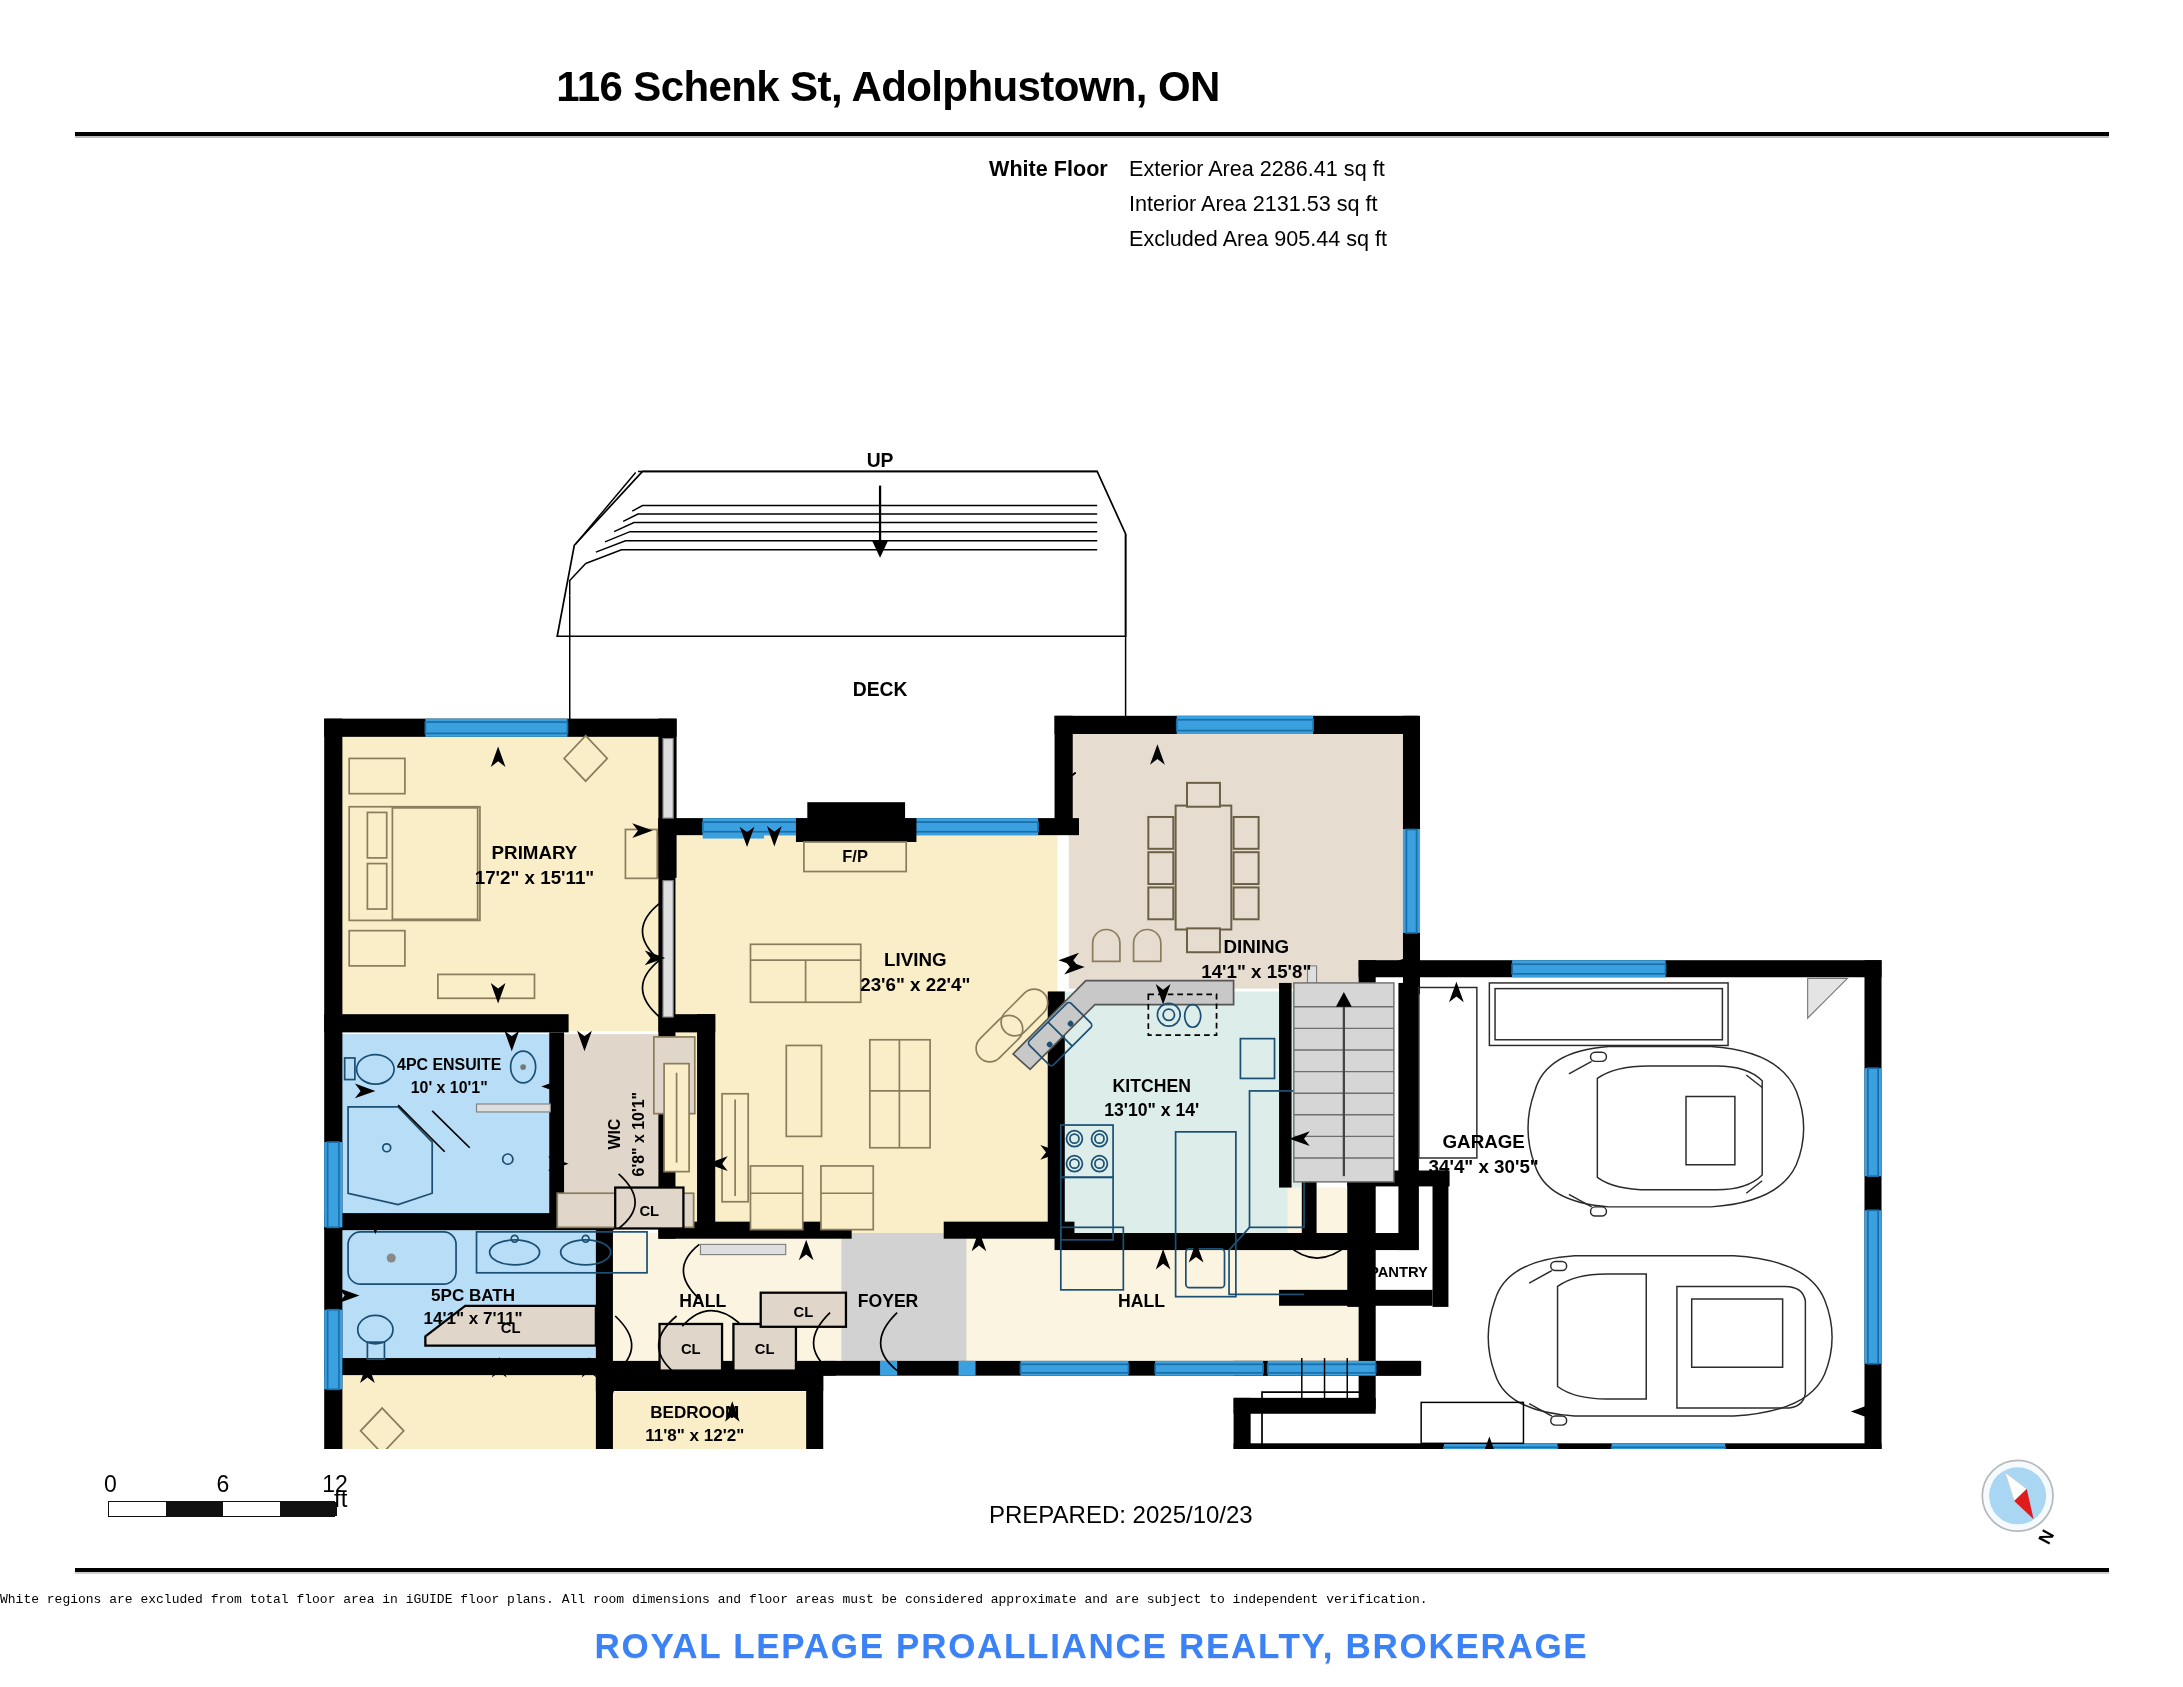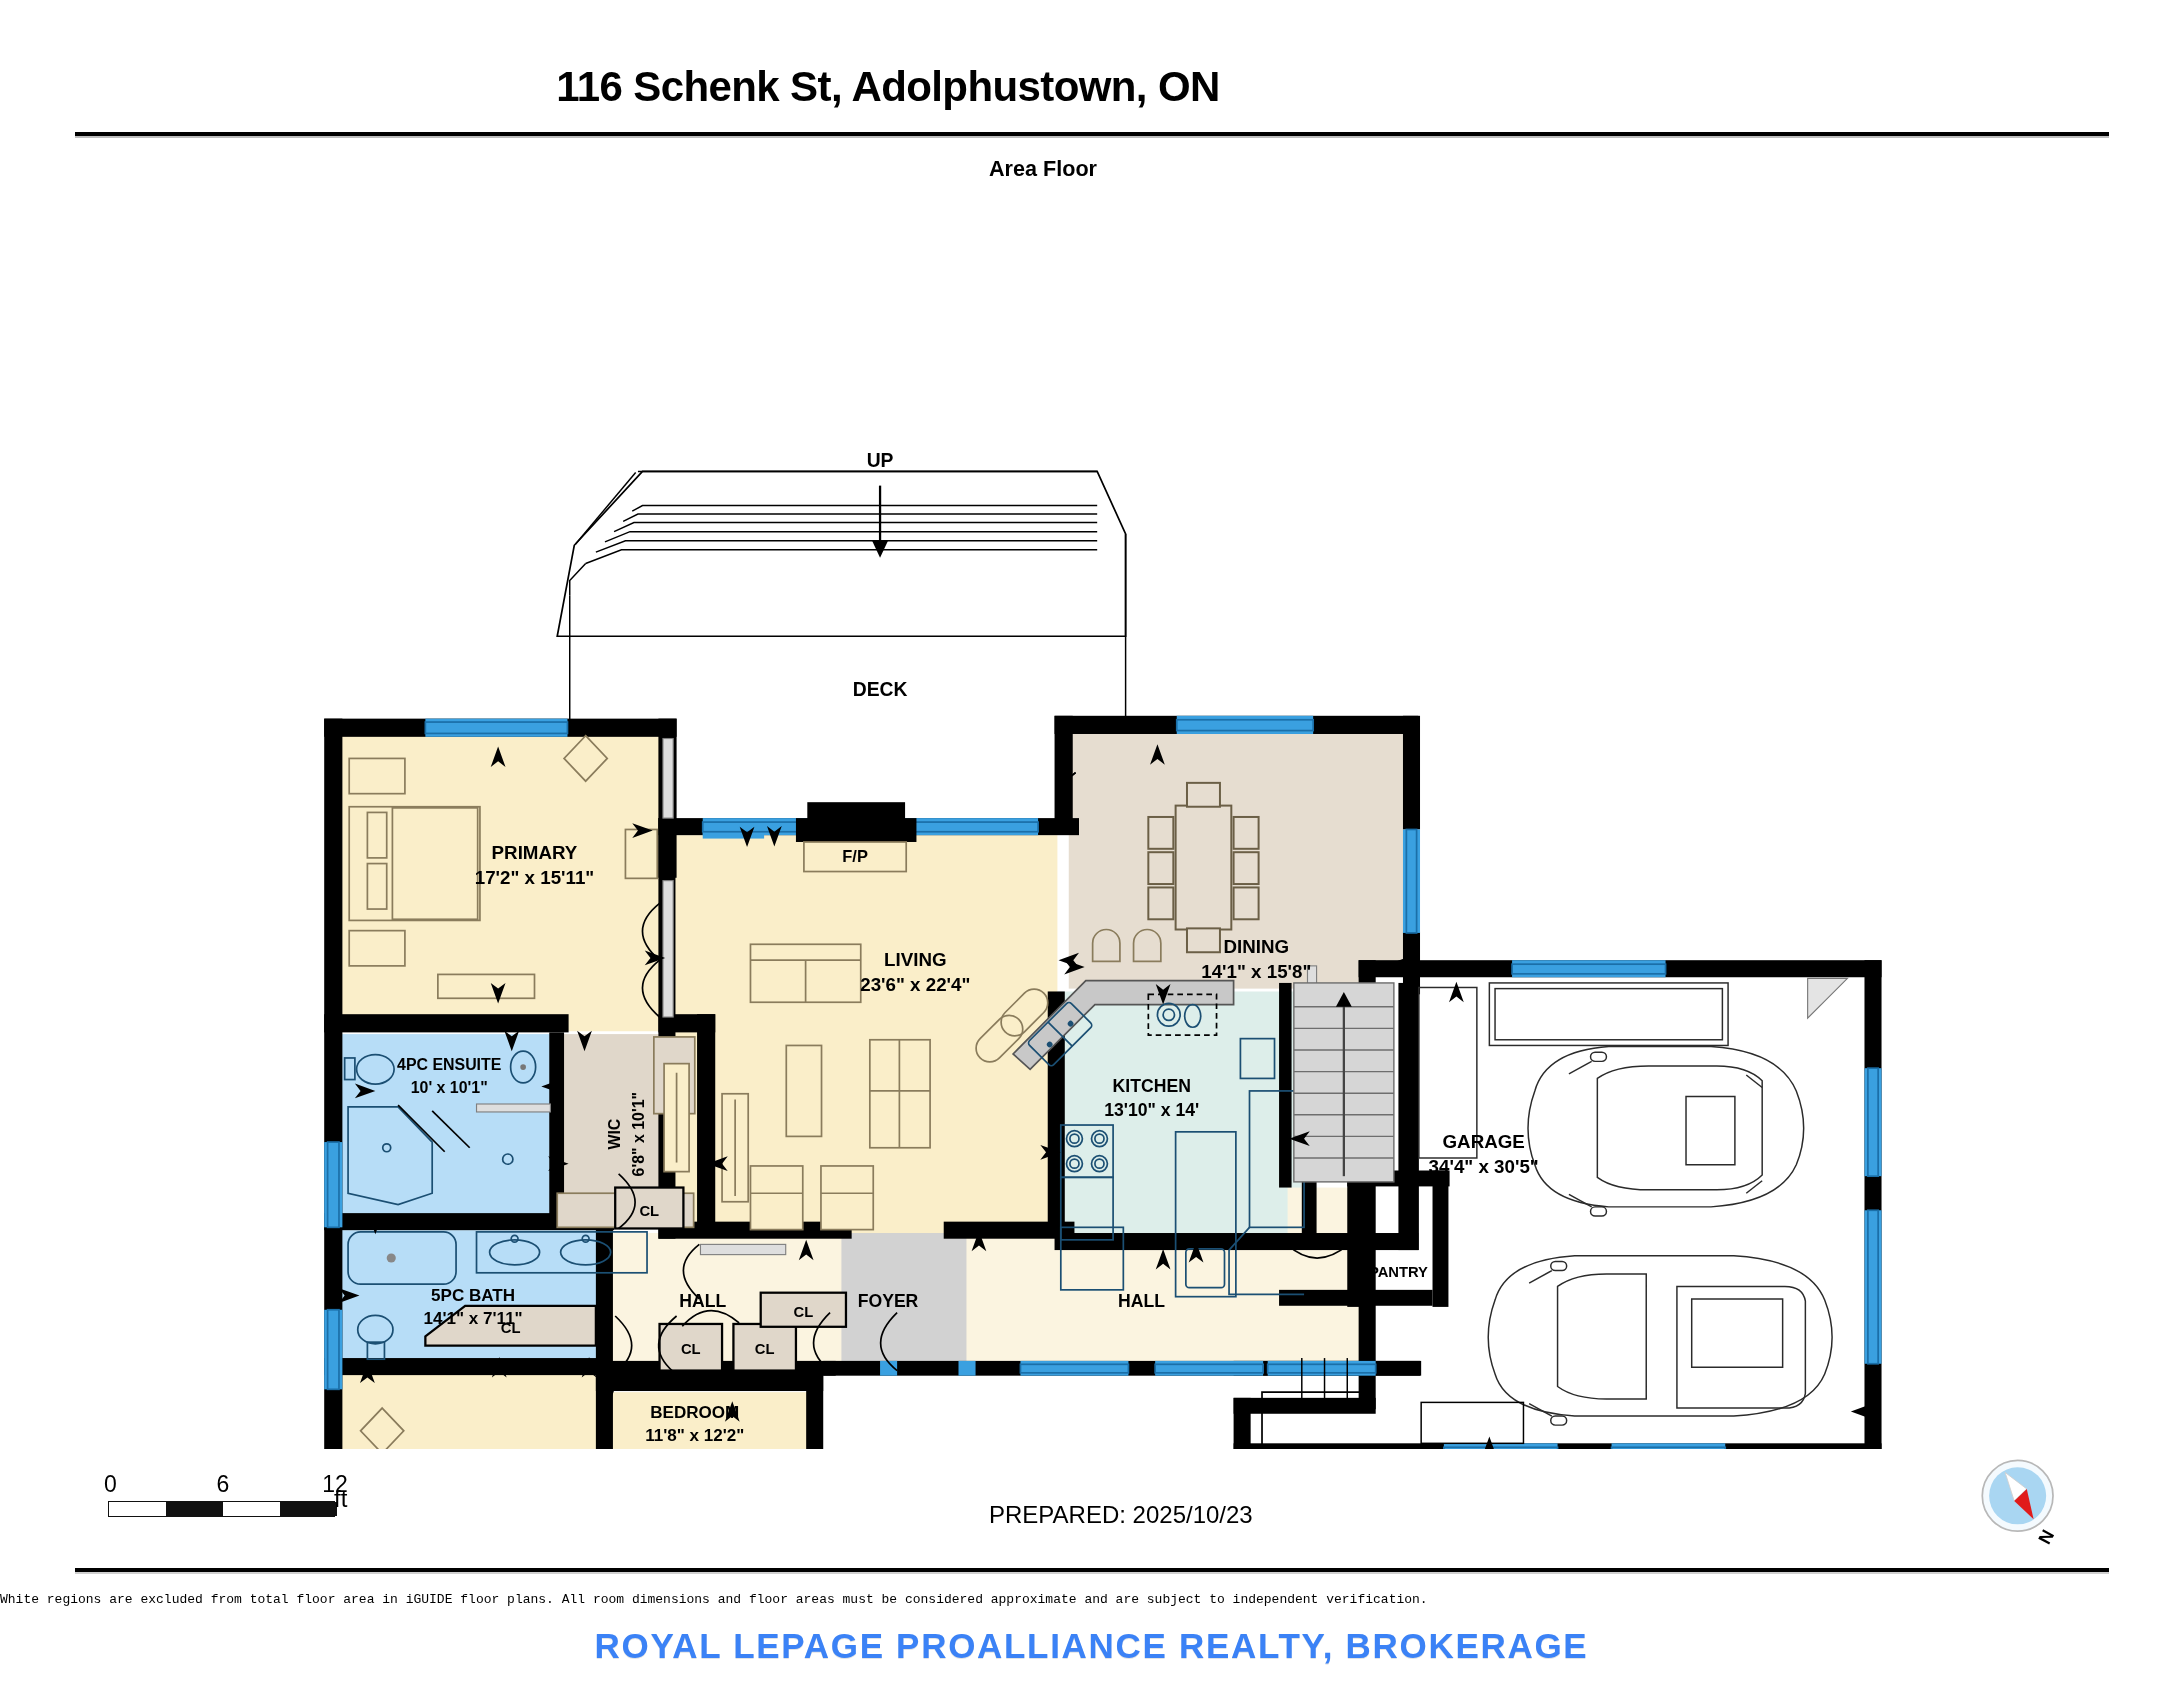--- a/index.html
+++ b/index.html
@@ -44,21 +44,26 @@
   #plan svg{display:block;}
 </style>
 </head>
 <body>
 
 <div id="page-title">116 Schenk St, Adolphustown, ON</div>
 <div id="title-rule"></div>
 <div id="rule-shadow"></div>
 
 <div id="area-block">
-  <div class="fl">Area Floor</div>
+  <div class="fl">White Floor</div>
+  <div class="lines">
+    <div>Exterior Area 2286.41 sq ft</div>
+    <div>Interior Area 2131.53 sq ft</div>
+    <div>Excluded Area 905.44 sq ft</div>
+  </div>
 </div>
 
 <div id="plan">
 <svg width="2183" height="1222" viewBox="0 0 3840 2150" xmlns="http://www.w3.org/2000/svg">
   <defs>
     <style>
       .w   { fill:#000; }
       .win { fill:#3aa0e0; }
       .winL{ fill:none; stroke:#1b6fa8; stroke-width:3; }
       .bed { fill:#faeec9; }

